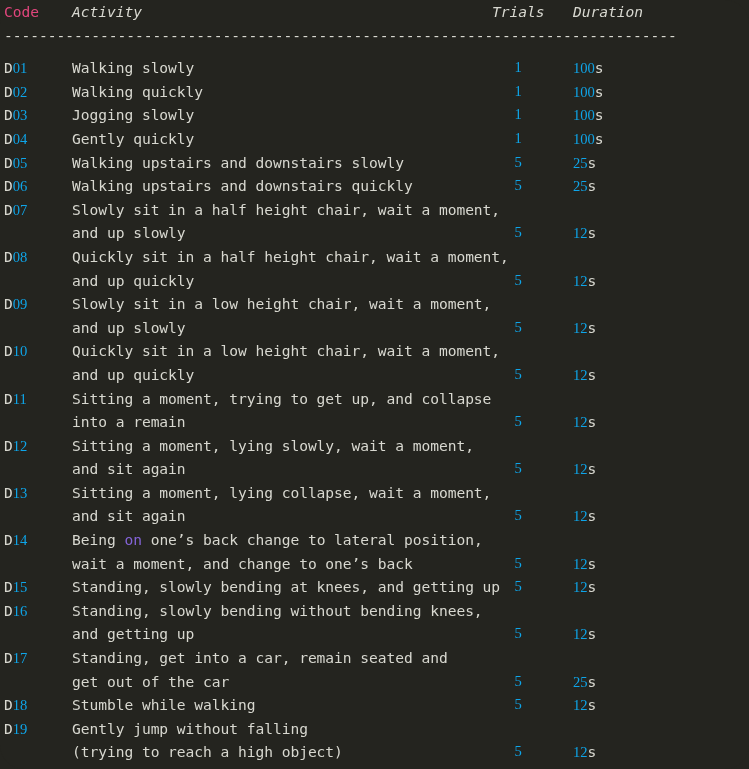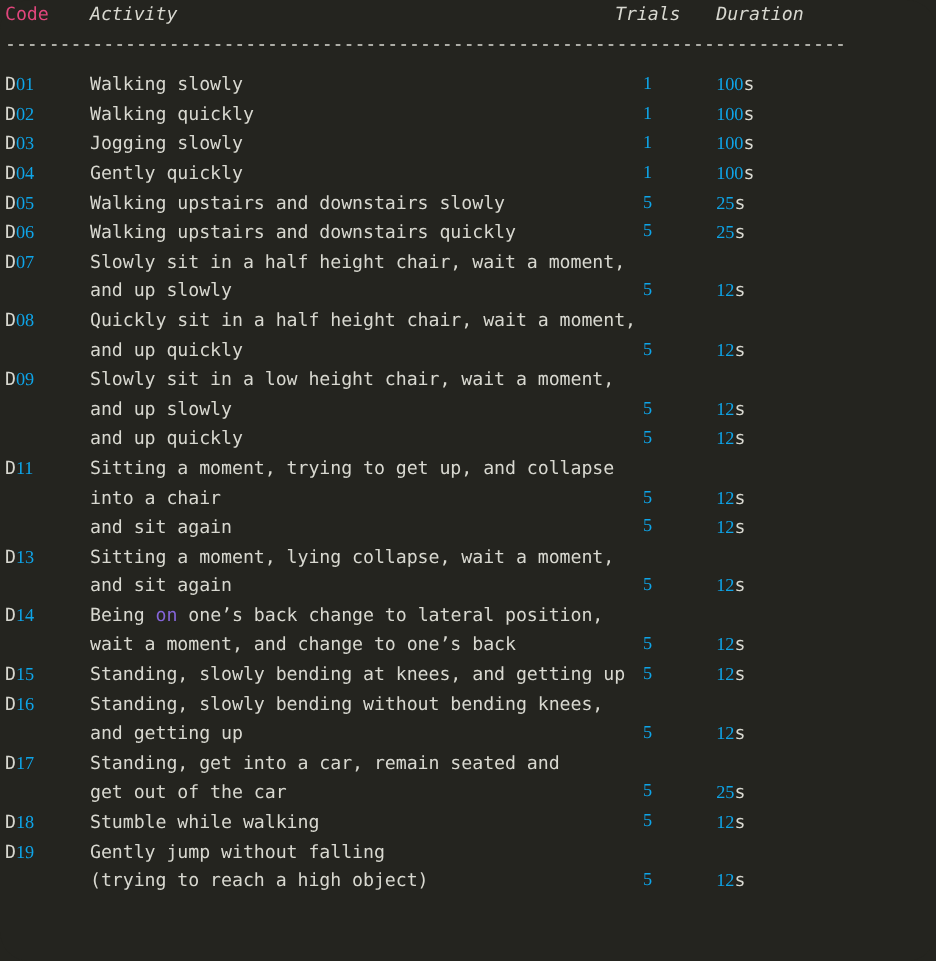--- a/index.html
+++ b/index.html
@@ -100,23 +100,25 @@
       <div class="row"><span class="c-code"><span class="letter">D</span><span class="num">03</span></span><span class="c-act txt">Jogging slowly</span><span class="c-trials num">1</span><span class="c-dur"><span class="num">100</span><span class="txt">s</span></span></div>
       <div class="row"><span class="c-code"><span class="letter">D</span><span class="num">04</span></span><span class="c-act txt">Gently quickly</span><span class="c-trials num">1</span><span class="c-dur"><span class="num">100</span><span class="txt">s</span></span></div>
       <div class="row"><span class="c-code"><span class="letter">D</span><span class="num">05</span></span><span class="c-act txt">Walking upstairs and downstairs slowly</span><span class="c-trials num">5</span><span class="c-dur"><span class="num">25</span><span class="txt">s</span></span></div>
       <div class="row"><span class="c-code"><span class="letter">D</span><span class="num">06</span></span><span class="c-act txt">Walking upstairs and downstairs quickly</span><span class="c-trials num">5</span><span class="c-dur"><span class="num">25</span><span class="txt">s</span></span></div>
       <div class="row"><span class="c-code"><span class="letter">D</span><span class="num">07</span></span><span class="c-act txt">Slowly sit in a half height chair, wait a moment,</span></div>
       <div class="row"><span class="c-act txt">and up slowly</span><span class="c-trials num">5</span><span class="c-dur"><span class="num">12</span><span class="txt">s</span></span></div>
       <div class="row"><span class="c-code"><span class="letter">D</span><span class="num">08</span></span><span class="c-act txt">Quickly sit in a half height chair, wait a moment,</span></div>
       <div class="row"><span class="c-act txt">and up quickly</span><span class="c-trials num">5</span><span class="c-dur"><span class="num">12</span><span class="txt">s</span></span></div>
       <div class="row"><span class="c-code"><span class="letter">D</span><span class="num">09</span></span><span class="c-act txt">Slowly sit in a low height chair, wait a moment,</span></div>
       <div class="row"><span class="c-act txt">and up slowly</span><span class="c-trials num">5</span><span class="c-dur"><span class="num">12</span><span class="txt">s</span></span></div>
+      <div class="row"><span class="c-code"><span class="letter">D</span><span class="num">10</span></span><span class="c-act txt">Quickly sit in a low height chair, wait a moment,</span></div>
       <div class="row"><span class="c-act txt">and up quickly</span><span class="c-trials num">5</span><span class="c-dur"><span class="num">12</span><span class="txt">s</span></span></div>
       <div class="row"><span class="c-code"><span class="letter">D</span><span class="num">11</span></span><span class="c-act txt">Sitting a moment, trying to get up, and collapse</span></div>
-      <div class="row"><span class="c-act txt">into a chair</span><span class="c-trials num">5</span><span class="c-dur"><span class="num">12</span><span class="txt">s</span></span></div>
+      <div class="row"><span class="c-act txt">into a remain</span><span class="c-trials num">5</span><span class="c-dur"><span class="num">12</span><span class="txt">s</span></span></div>
+      <div class="row"><span class="c-code"><span class="letter">D</span><span class="num">12</span></span><span class="c-act txt">Sitting a moment, lying slowly, wait a moment,</span></div>
       <div class="row"><span class="c-act txt">and sit again</span><span class="c-trials num">5</span><span class="c-dur"><span class="num">12</span><span class="txt">s</span></span></div>
       <div class="row"><span class="c-code"><span class="letter">D</span><span class="num">13</span></span><span class="c-act txt">Sitting a moment, lying collapse, wait a moment,</span></div>
       <div class="row"><span class="c-act txt">and sit again</span><span class="c-trials num">5</span><span class="c-dur"><span class="num">12</span><span class="txt">s</span></span></div>
       <div class="row"><span class="c-code"><span class="letter">D</span><span class="num">14</span></span><span class="c-act txt">Being <span class="kw">on</span> one’s back change to lateral position,</span></div>
       <div class="row"><span class="c-act txt">wait a moment, and change to one’s back</span><span class="c-trials num">5</span><span class="c-dur"><span class="num">12</span><span class="txt">s</span></span></div>
       <div class="row"><span class="c-code"><span class="letter">D</span><span class="num">15</span></span><span class="c-act txt">Standing, slowly bending at knees, and getting up</span><span class="c-trials num">5</span><span class="c-dur"><span class="num">12</span><span class="txt">s</span></span></div>
       <div class="row"><span class="c-code"><span class="letter">D</span><span class="num">16</span></span><span class="c-act txt">Standing, slowly bending without bending knees,</span></div>
       <div class="row"><span class="c-act txt">and getting up</span><span class="c-trials num">5</span><span class="c-dur"><span class="num">12</span><span class="txt">s</span></span></div>
       <div class="row"><span class="c-code"><span class="letter">D</span><span class="num">17</span></span><span class="c-act txt">Standing, get into a car, remain seated and</span></div>
       <div class="row"><span class="c-act txt">get out of the car</span><span class="c-trials num">5</span><span class="c-dur"><span class="num">25</span><span class="txt">s</span></span></div>

